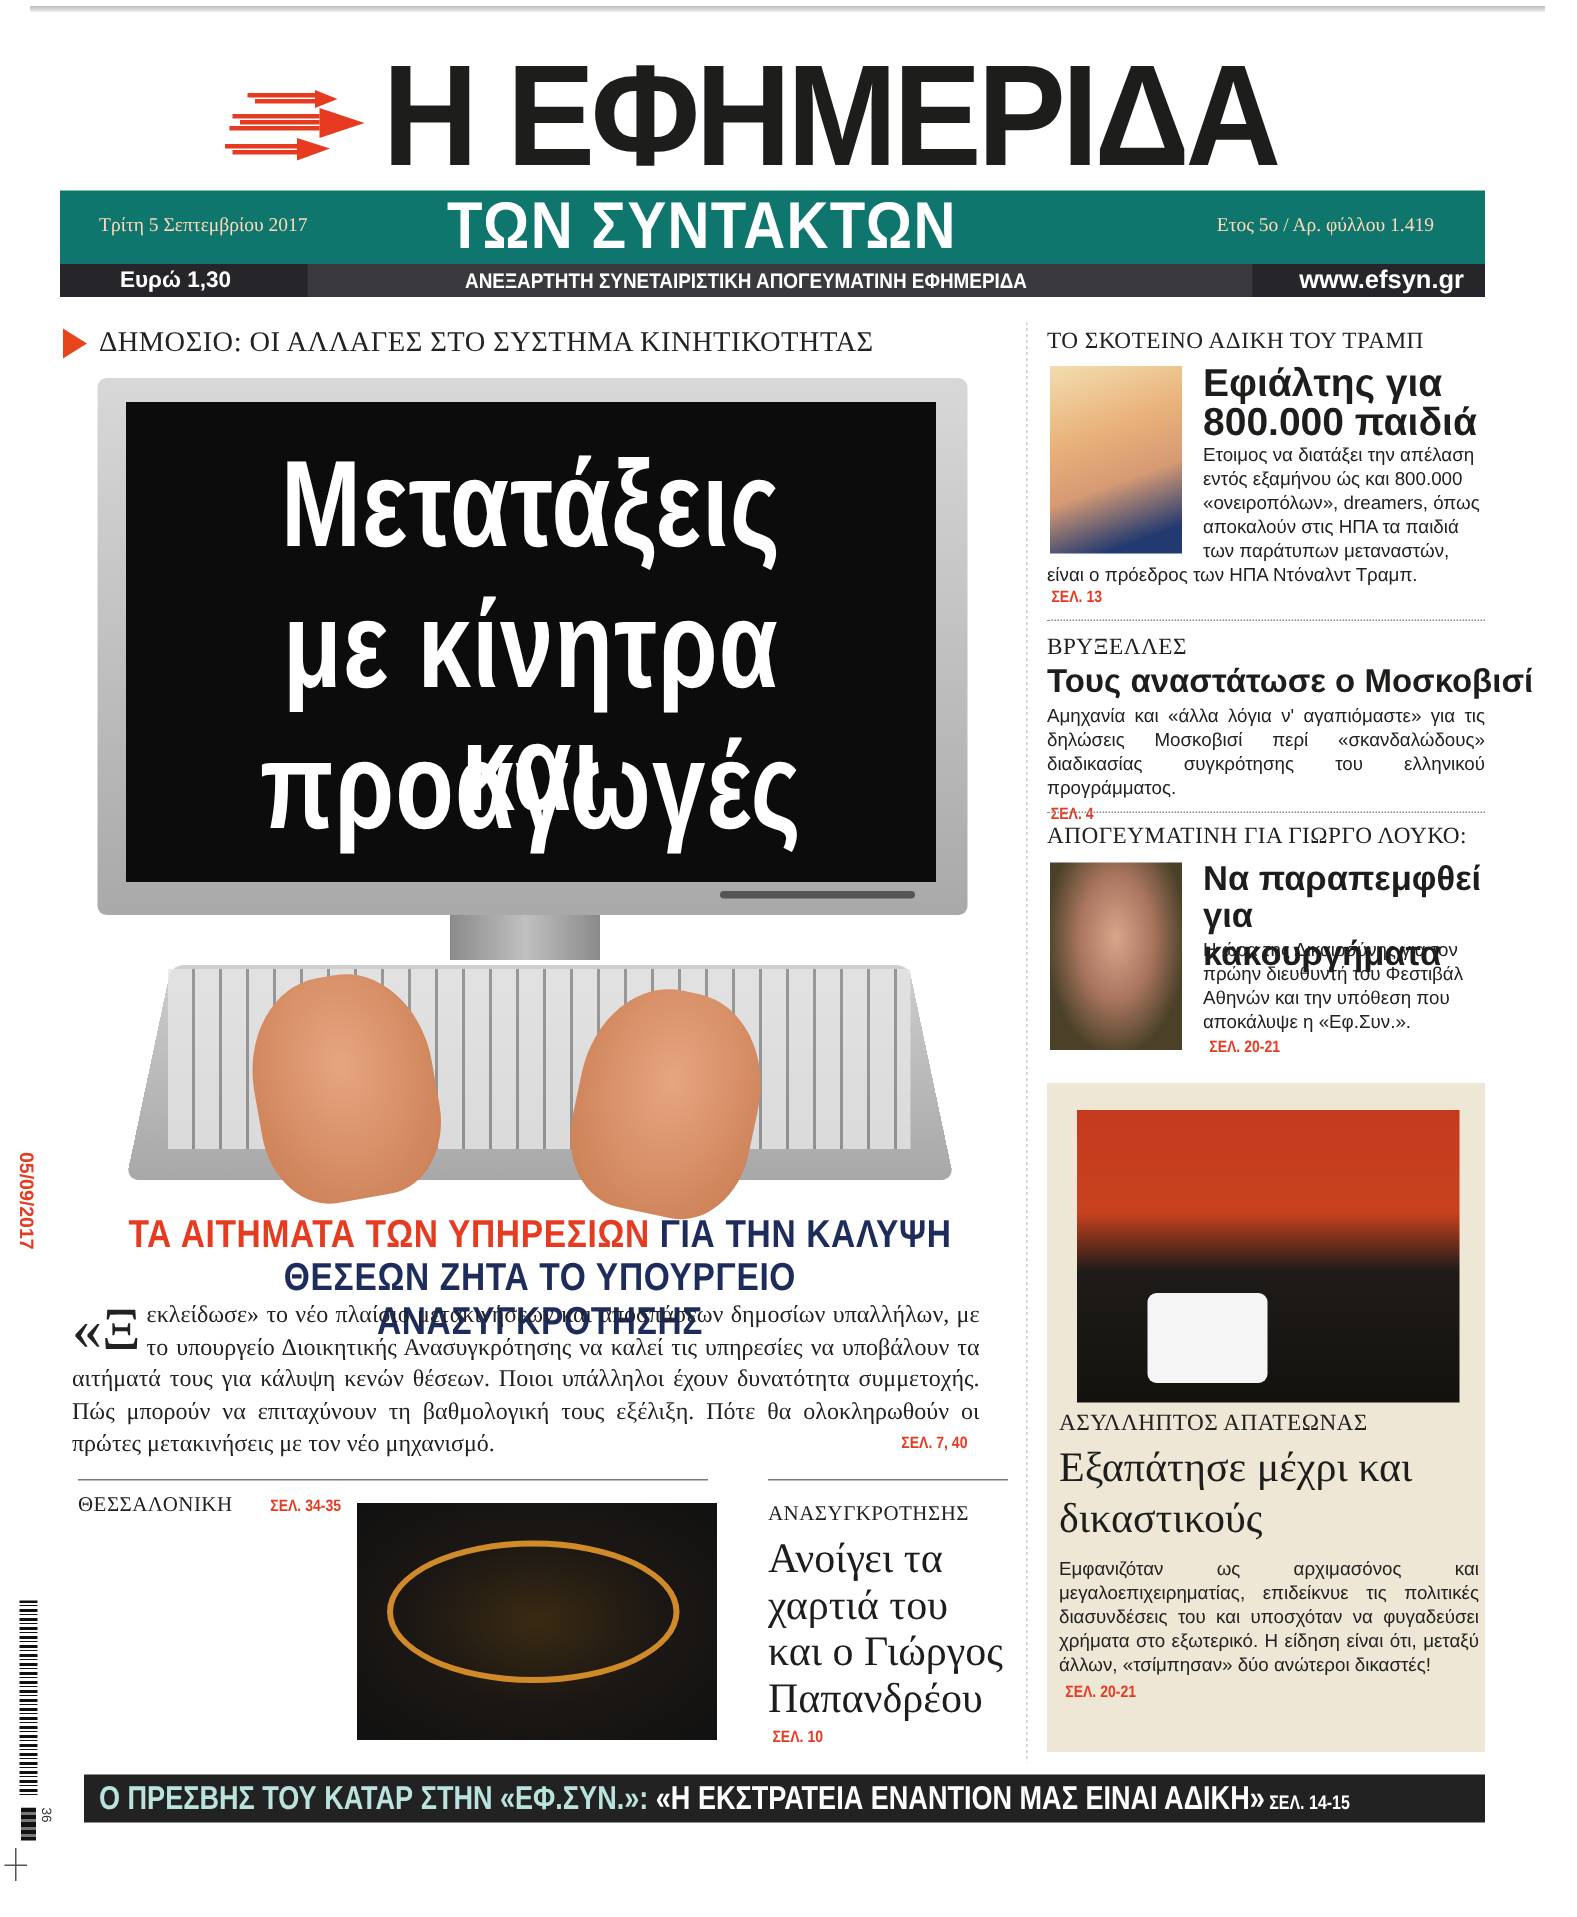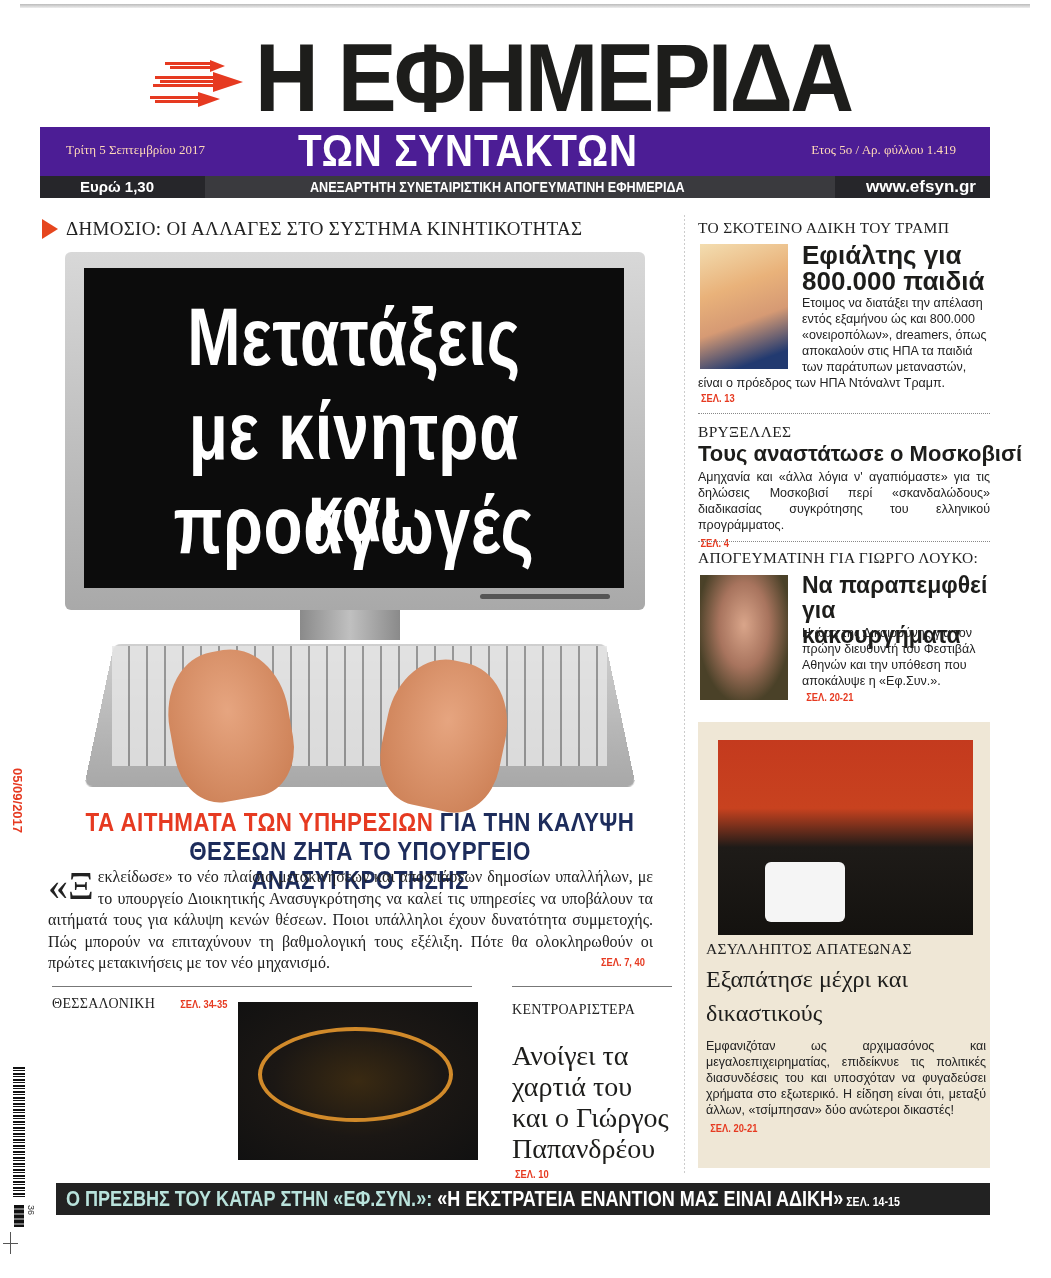--- a/index.html
+++ b/index.html
@@ -4,21 +4,21 @@
 <style>
   * { box-sizing: border-box; margin: 0; padding: 0; }
   html, body { width: 1051px; height: 1278px; background: #fff; overflow: hidden; }
   body { position: relative; font-family: "Liberation Sans", sans-serif; color: #1a1a1a; }
   .abs { position: absolute; }
   .topline { left: 20px; top: 4px; width: 1010px; height: 4px; background: linear-gradient(#bbb,#eee); }
 
   
   .mast-title { left: 255px; top: 30px; font-family: "Liberation Sans", sans-serif; font-weight: 900; font-size: 96px; letter-spacing: -3px; line-height: 96px; color: #1d1d1b; transform: scaleX(0.92); transform-origin: left; }
   .pens { left: 145px; top: 52px; width: 100px; height: 60px; }
-  .redbar { left: 40px; top: 127px; width: 950px; height: 49px; background: #4c1d95; }
+  .redbar { left: 40px; top: 127px; width: 950px; height: 49px; background: #0f766e; }
   .redbar .date { position: absolute; left: 26px; top: 15px; font-family: "Liberation Serif", serif; font-size: 13px; color: #ffd9b8; }
   .redbar .sub { position: absolute; left: 258px; top: -1px; font-weight: 700; font-size: 44px; color: #fff; letter-spacing: 1px; transform: scaleX(0.88); transform-origin: left; }
   .redbar .issue { position: absolute; right: 34px; top: 15px; font-family: "Liberation Serif", serif; font-size: 13px; color: #ffd9b8; }
   .blackbar { left: 40px; top: 176px; width: 950px; height: 22px; background: #26262a; color: #fff; }
   .blackbar .price { position: absolute; left: 40px; top: 2px; font-weight: 700; font-size: 15px; }
   .blackbar .tag { position: absolute; left: 270px; top: 3px; font-weight: 700; font-size: 14px; transform: scaleX(0.9); transform-origin: left; }
   .blackbar .url { position: absolute; right: 14px; top: 1px; font-weight: 700; font-size: 17px; }
   .blackbar .mid { position: absolute; left: 165px; top: 0; width: 630px; height: 22px; background: #3a3a3e; }
 
   
@@ -161,38 +161,38 @@
 <div class="abs rbody" style="left:802px;top:625px;width:190px">
   <span>Η ώρα της Δικαιοσύνης για τον πρώην διευθυντή του Φεστιβάλ Αθηνών και την υπόθεση που αποκάλυψε η «Εφ.Συν.».</span>
   <div class="sel">ΣΕΛ. 20-21</div>
 </div>
 
 <div class="abs" style="left:698px;top:722px;width:292px;height:446px;background:#efe7d6"></div>
 <div class="abs photo" style="left:718px;top:740px;width:255px;height:195px;background:linear-gradient(#c43a1e 0,#c8421f 35%,#1e1b18 55%,#14120f 100%)"></div>
 <div class="abs" style="left:765px;top:862px;width:80px;height:60px;background:#f5f5f5;border-radius:6px"></div>
 <div class="abs" style="left:706px;top:940px;width:280px">
   <div class="rkick">ΑΣΥΛΛΗΠΤΟΣ ΑΠΑΤΕΩΝΑΣ</div>
-  <div class="serifhead" style="font-size:24px;line-height:34px;margin-top:4px">Εξαπάτησε μέχρι και δικαστικούς</div>
+  <div class="serifhead" style="font-size:28px;line-height:34px;margin-top:4px">Εξαπάτησε μέχρι και δικαστικούς</div>
   <div class="rbody" style="margin-top:8px;text-align:justify">Εμφανιζόταν ως αρχιμασόνος και μεγαλοεπιχειρηματίας, επιδείκνυε τις πολιτικές διασυνδέσεις του και υποσχόταν να φυγαδεύσει χρήματα στο εξωτερικό. Η είδηση είναι ότι, μεταξύ άλλων, «τσίμπησαν» δύο ανώτεροι δικαστές!</div>
   <div class="sel">ΣΕΛ. 20-21</div>
 </div>
 
 <div class="abs hr" style="left:52px;top:986px;width:420px"></div>
 <div class="abs" style="left:52px;top:996px;width:180px">
   <div class="bkick">ΘΕΣΣΑΛΟΝΙΚΗ</div>
   <div class="sel" style="float:right;margin-top:-14px">ΣΕΛ. 34-35</div>
 </div>
 <div class="abs photo" style="left:238px;top:1002px;width:240px;height:158px;background:radial-gradient(ellipse at 50% 50%,#3a2a12 0,#1b1714 50%,#111 100%)">
   <div style="position:absolute;left:20px;top:25px;width:195px;height:95px;border:4px solid #d18a2a;border-radius:50%"></div>
 </div>
 
 <div class="abs hr" style="left:512px;top:986px;width:160px"></div>
 <div class="abs" style="left:512px;top:1002px;width:160px">
-  <div class="bkick">ΚΕΝΤΡΟΑΡΙΣΤΕΡΑ</div>
-  <div class="serifhead" style="margin-top:22px;font-size:28px;line-height:31px">Ανοίγει τα χαρτιά του και ο Γιώργος Παπανδρέου</div>
+  <div class="bkick">ΑΝΑΣΥΓΚΡΟΤΗΣΗΣ</div>
+  <div class="serifhead" style="margin-top:6px;font-size:28px;line-height:31px">Ανοίγει τα χαρτιά του και ο Γιώργος Παπανδρέου</div>
   <div class="sel">ΣΕΛ. 10</div>
 </div>
 
 <div class="abs ticker">
   <div class="t1">
     <span>Ο ΠΡΕΣΒΗΣ ΤΟΥ ΚΑΤΑΡ ΣΤΗΝ «ΕΦ.ΣΥΝ.»: </span><span class="w">«Η ΕΚΣΤΡΑΤΕΙΑ ΕΝΑΝΤΙΟΝ ΜΑΣ ΕΙΝΑΙ ΑΔΙΚΗ»</span><span class="s"> ΣΕΛ. 14-15</span>
   </div>
 </div>
 
 <div class="abs sidedate">

